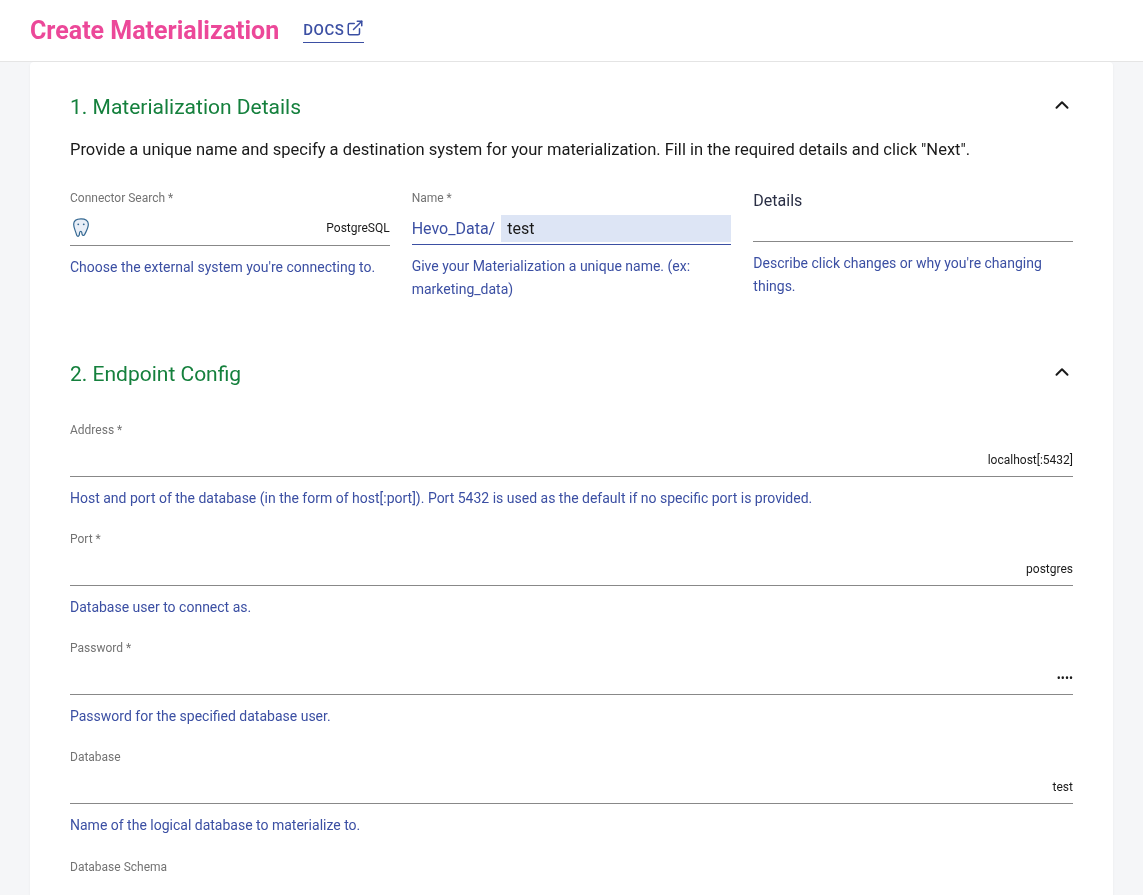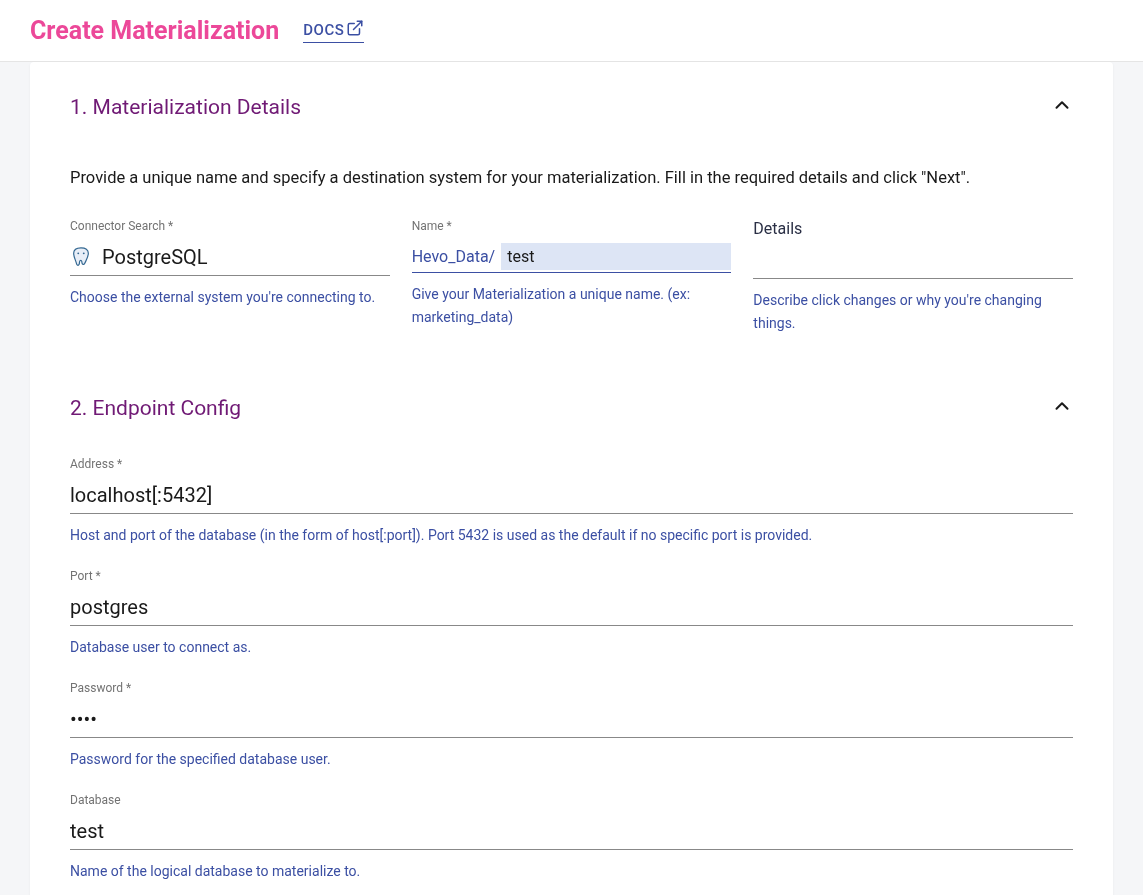--- a/index.html
+++ b/index.html
@@ -51,35 +51,35 @@
     }
     .section-header {
       display: flex;
       justify-content: space-between;
       align-items: center;
       padding-top: 32px;
       padding-bottom: 8px;
     }
     .section-title {
       font-size: 21px;
-      color: #701a75;
+      color: #15803d;
       font-weight: 400;
     }
     .chevron-icon {
       cursor: pointer;
     }
     .chevron-icon svg {
       width: 22px;
       height: 22px;
       stroke: #1a1a1a;
     }
     .section-desc {
       font-size: 16.5px;
       color: #1a1a1a;
-      margin: 40px 0 32px 0;
+      margin: 12px 0 32px 0;
     }
     .field-row {
       display: flex;
       gap: 22px;
     }
     .field {
       flex: 1;
       min-width: 0;
     }
     .field-label {
@@ -103,27 +103,28 @@
     }
     .pg-icon {
       display: inline-flex;
       margin-right: 10px;
     }
     .pg-icon svg {
       width: 22px;
       height: 22px;
     }
     .input-text {
-      font-size: 20px;
+      font-size: 12px;
       color: #1a1a1a;
       flex: 1;
       border: none;
       outline: none;
       background: transparent;
       font-family: inherit;
+      text-align: right;
     }
     .name-prefix {
       font-size: 16px;
       color: #3b4fa3;
       margin-right: 6px;
       white-space: nowrap;
       text-align: center;
     }
     .name-value-box {
       background: #dde5f5;

